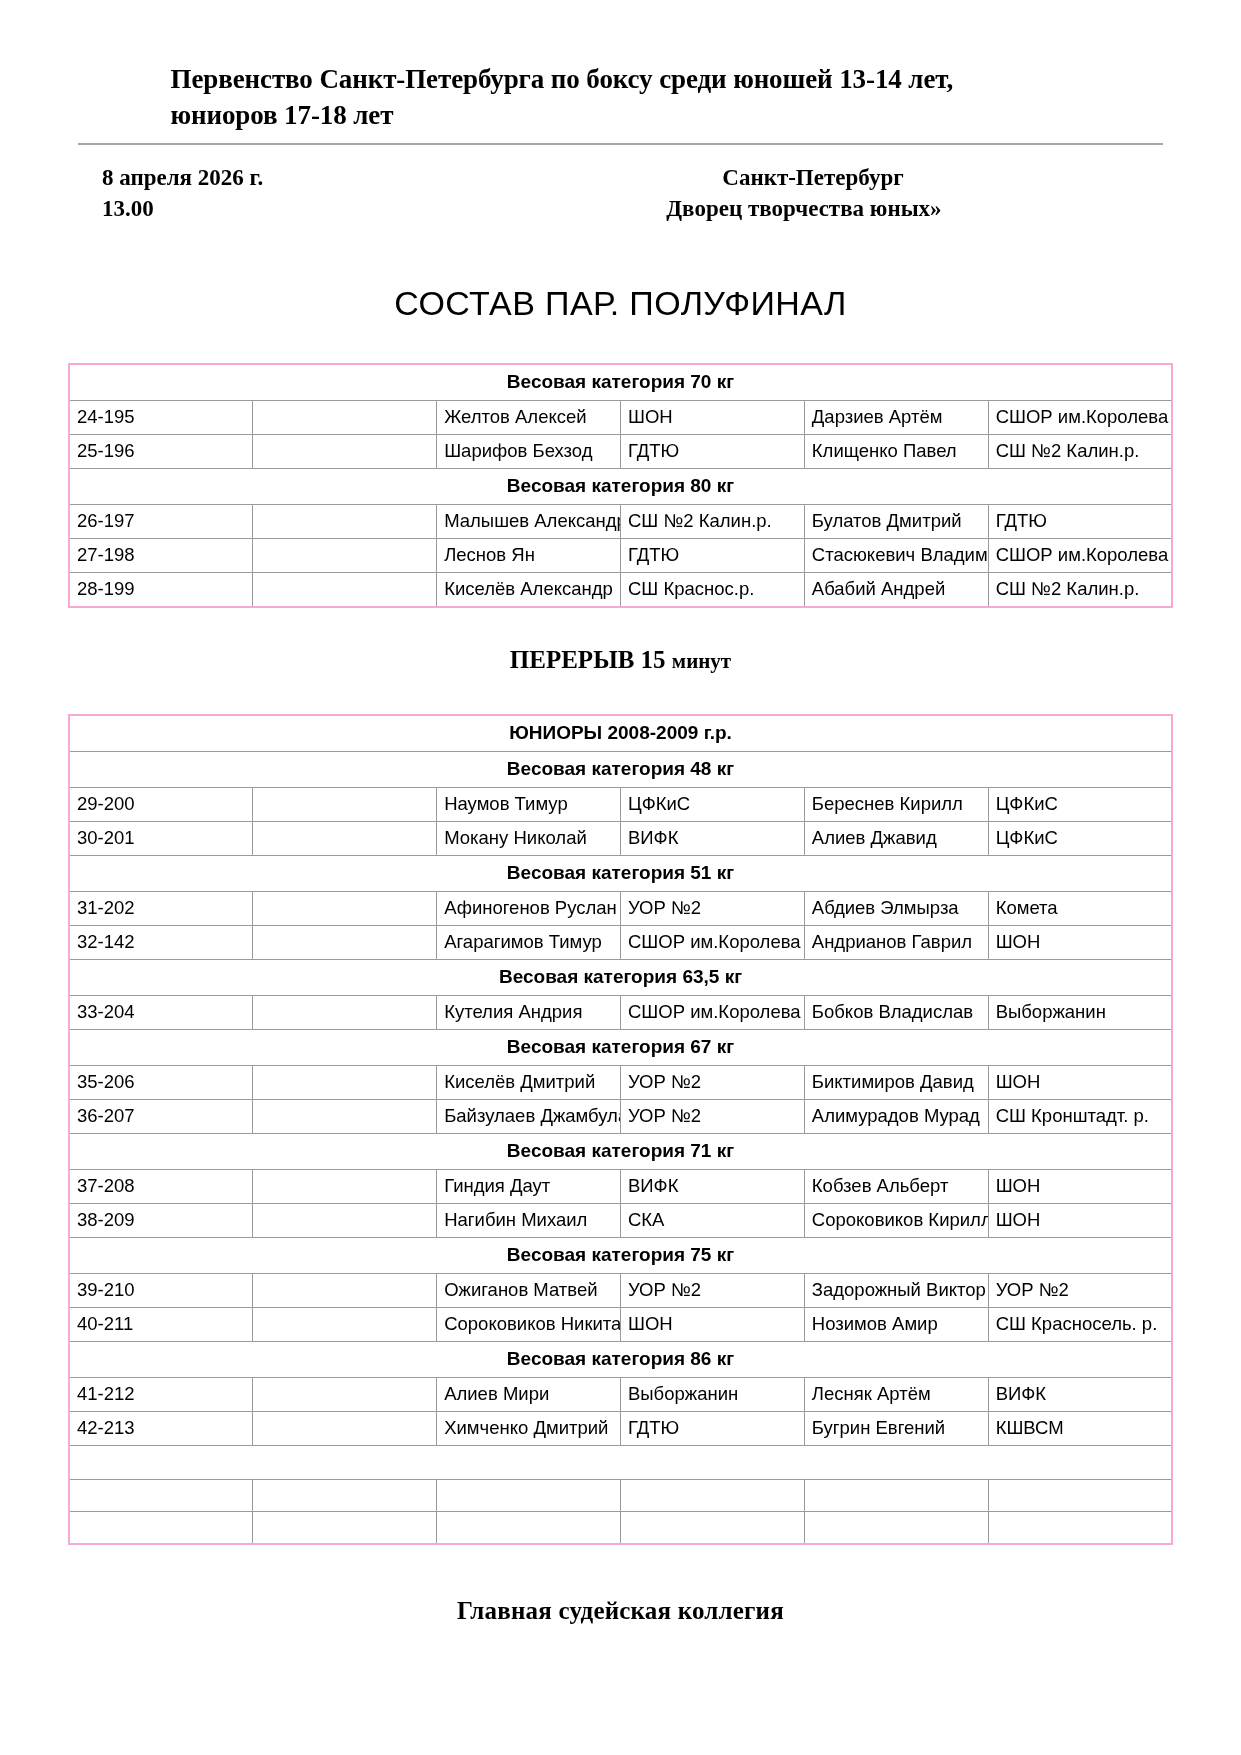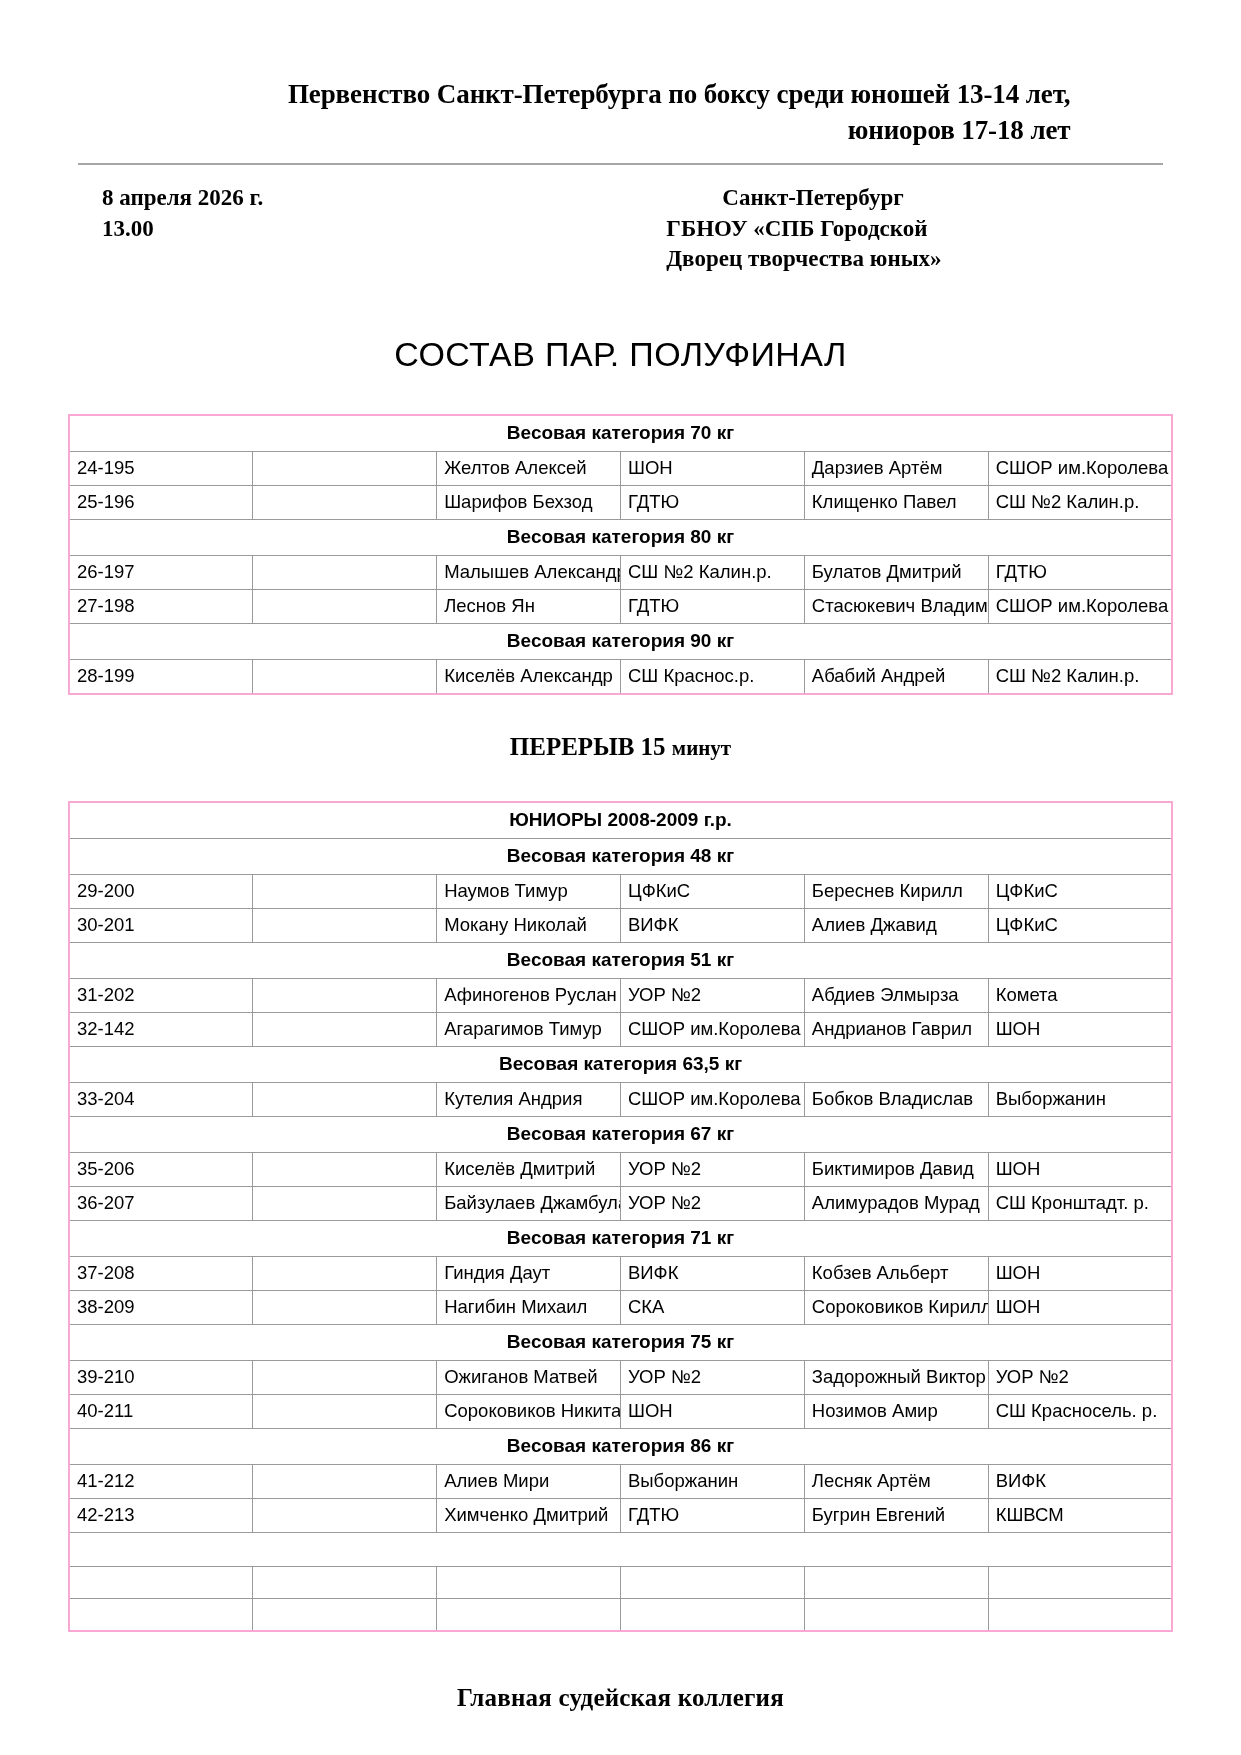--- a/index.html
+++ b/index.html
@@ -22,22 +22,22 @@
     min-height: 1755px;
     padding: 62px 68px 0 68px;
   }
 
   
   .doc-title {
     font-family: "Liberation Serif", serif;
     font-weight: bold;
     font-size: 27px;
     line-height: 1.32;
-    text-align: right;
-    margin: 15px auto;
+    text-align: left;
+    margin: 0 auto;
     width: 900px;
     letter-spacing: -0.1px;
   }
   .header-rule {
     border-top: 2px solid #a6a6a6;
     margin: 10px 10px 0 10px;
   }
   .meta-row {
     display: flex;
     align-items: flex-start;
@@ -144,21 +144,20 @@
 
   <div class="header-rule"></div>
 
   <div class="meta-row">
     <div class="meta-left">
       <div>8 апреля 2026 г.</div>
       <div>13.00</div>
     </div>
     <div class="meta-right">
       <div class="loc-city">Санкт-Петербург</div>
-      <div>ГБНОУ «СПБ Городской</div>
       <div>Дворец творчества юных»</div>
     </div>
   </div>
 
   <h1 class="main-heading">СОСТАВ ПАР. ПОЛУФИНАЛ</h1>
 
   <table class="pairs">
     <tbody>
       <tr class="section-row">
         <td colspan="6">Весовая категория 70 кг</td>
@@ -191,23 +190,20 @@
         <td class="c-club2">ГДТЮ</td>
       </tr>
       <tr>
         <td class="c-num">27-198</td>
         <td class="c-blank"></td>
         <td class="c-name">Леснов Ян</td>
         <td class="c-club">ГДТЮ</td>
         <td class="c-name2">Стасюкевич Владимир</td>
         <td class="c-club2">СШОР им.Королева</td>
       </tr>
-      <tr class="section-row">
-        <td colspan="6">Весовая категория 90 кг</td>
-      </tr>
       <tr>
         <td class="c-num">28-199</td>
         <td class="c-blank"></td>
         <td class="c-name">Киселёв Александр</td>
         <td class="c-club">СШ Краснос.р.</td>
         <td class="c-name2">Абабий Андрей</td>
         <td class="c-club2">СШ №2 Калин.р.</td>
       </tr>
     </tbody>
   </table>

